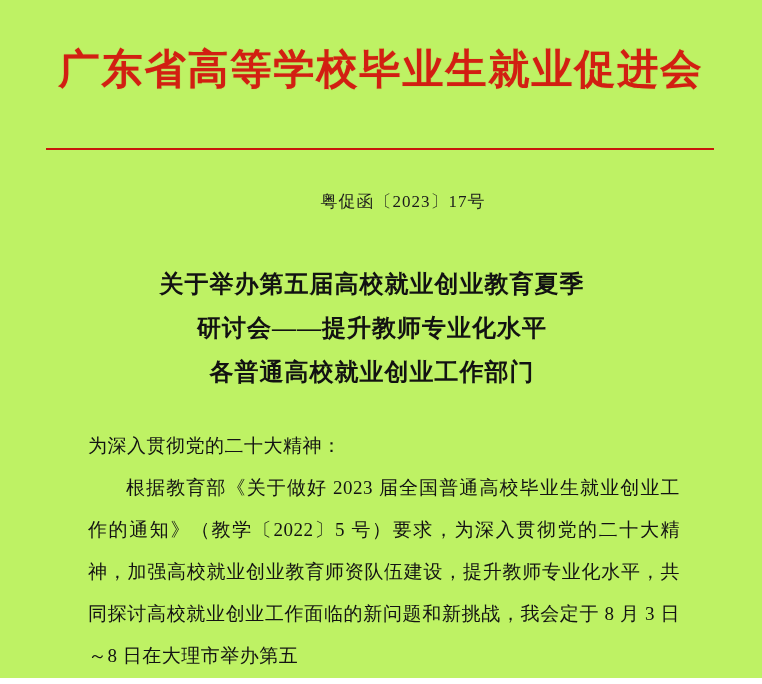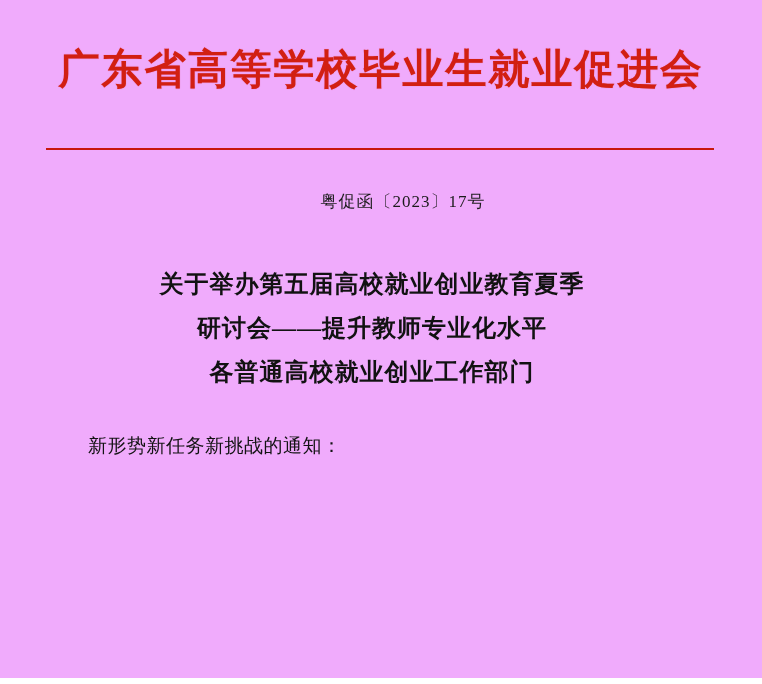--- a/index.html
+++ b/index.html
@@ -10,21 +10,21 @@
     width: 762px;
     height: 684px;
     background: #ffffff;
     font-family: "Liberation Serif", "DejaVu Serif", serif;
     overflow: hidden;
   }
   .page {
     position: relative;
     width: 762px;
     height: 684px;
-    background: #f0abfc;
+    background: #bef264;
     box-sizing: border-box;
   }
   
   .letterhead {
     position: absolute;
     top: 44px;
     left: 0;
     width: 762px;
     text-align: center;
   }
@@ -119,17 +119,18 @@
 
   <div class="doc-number">粤促函〔2023〕17号</div>
 
   <div class="doc-title">
     <span class="line">关于举办第五届高校就业创业教育夏季</span>
     <span class="line">研讨会——提升教师专业化水平</span>
     <span class="line">各普通高校就业创业工作部门</span>
   </div>
 
   <div class="body-block">
-    <span class="salutation">新形势新任务新挑战的通知：</span>
+    <span class="salutation">为深入贯彻党的二十大精神：</span>
+    <span class="para">根据教育部《关于做好 2023 届全国普通高校毕业生就业创业工作的通知》（教学〔2022〕5 号）要求，为深入贯彻党的二十大精神，加强高校就业创业教育师资队伍建设，提升教师专业化水平，共同探讨高校就业创业工作面临的新问题和新挑战，我会定于 8 月 3 日～8 日在大理市举办第五</span>
   </div>
 
   <div class="clip-fade"></div>
 </div>
 
 </body></html>

